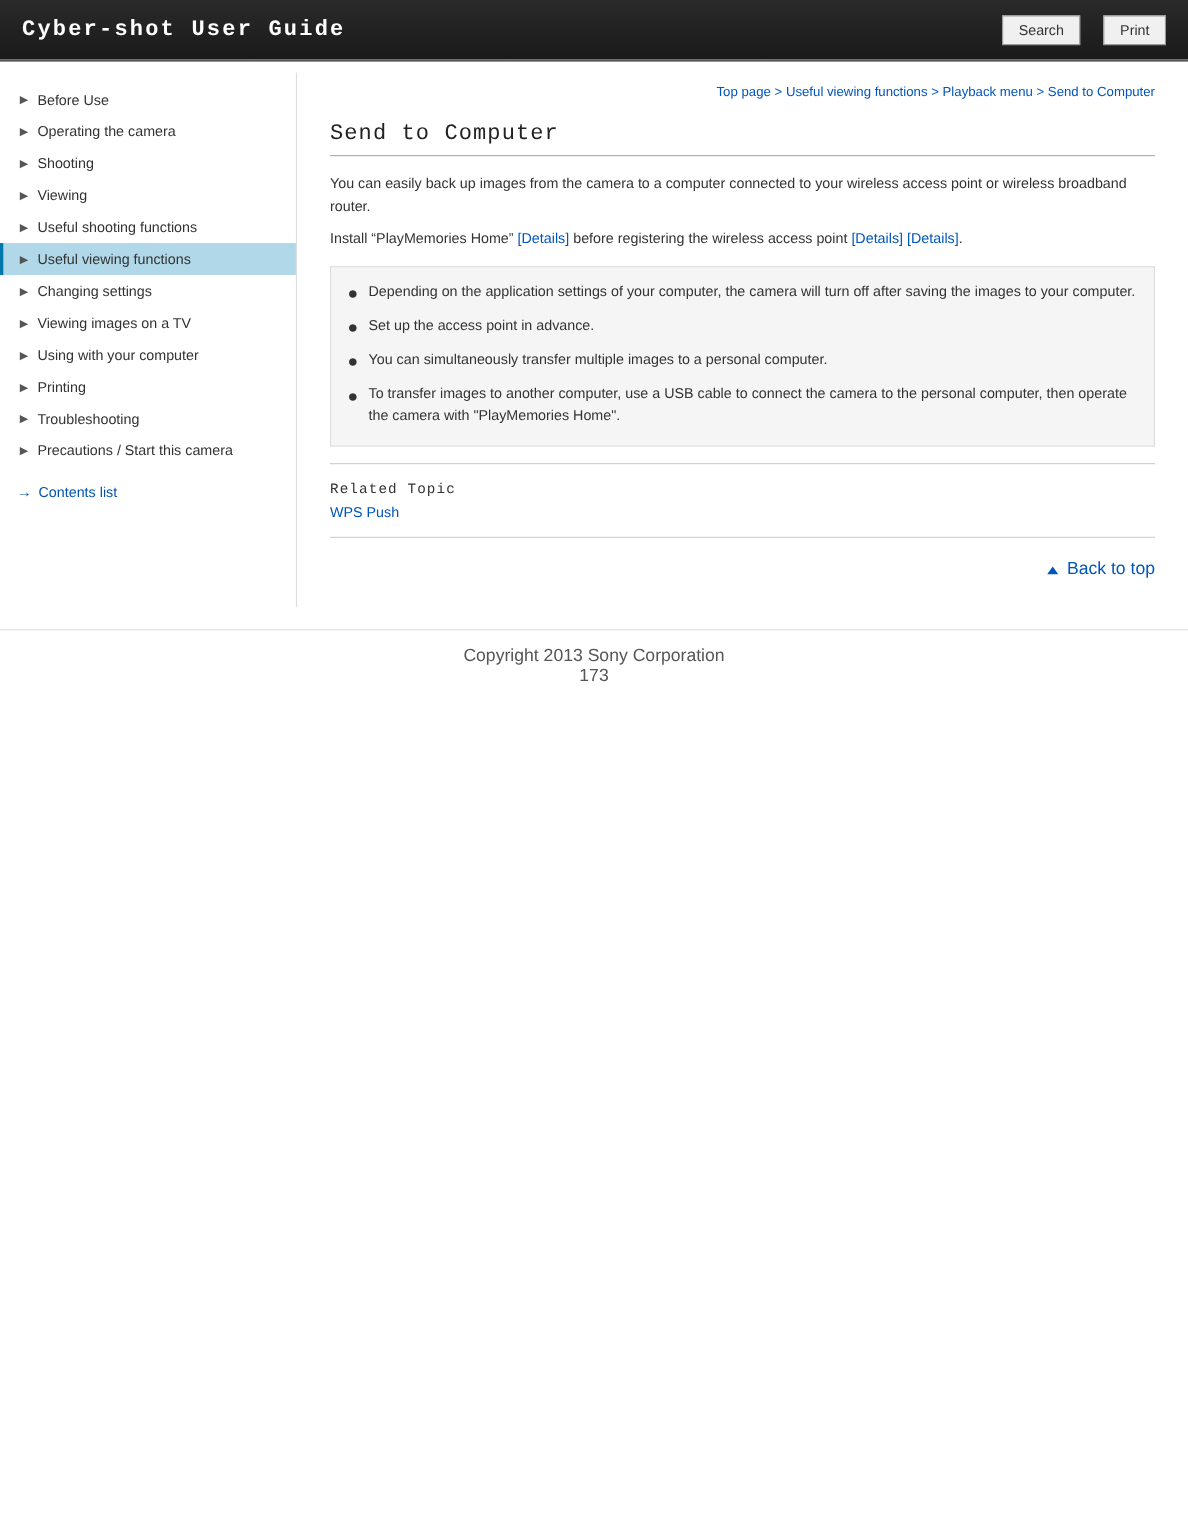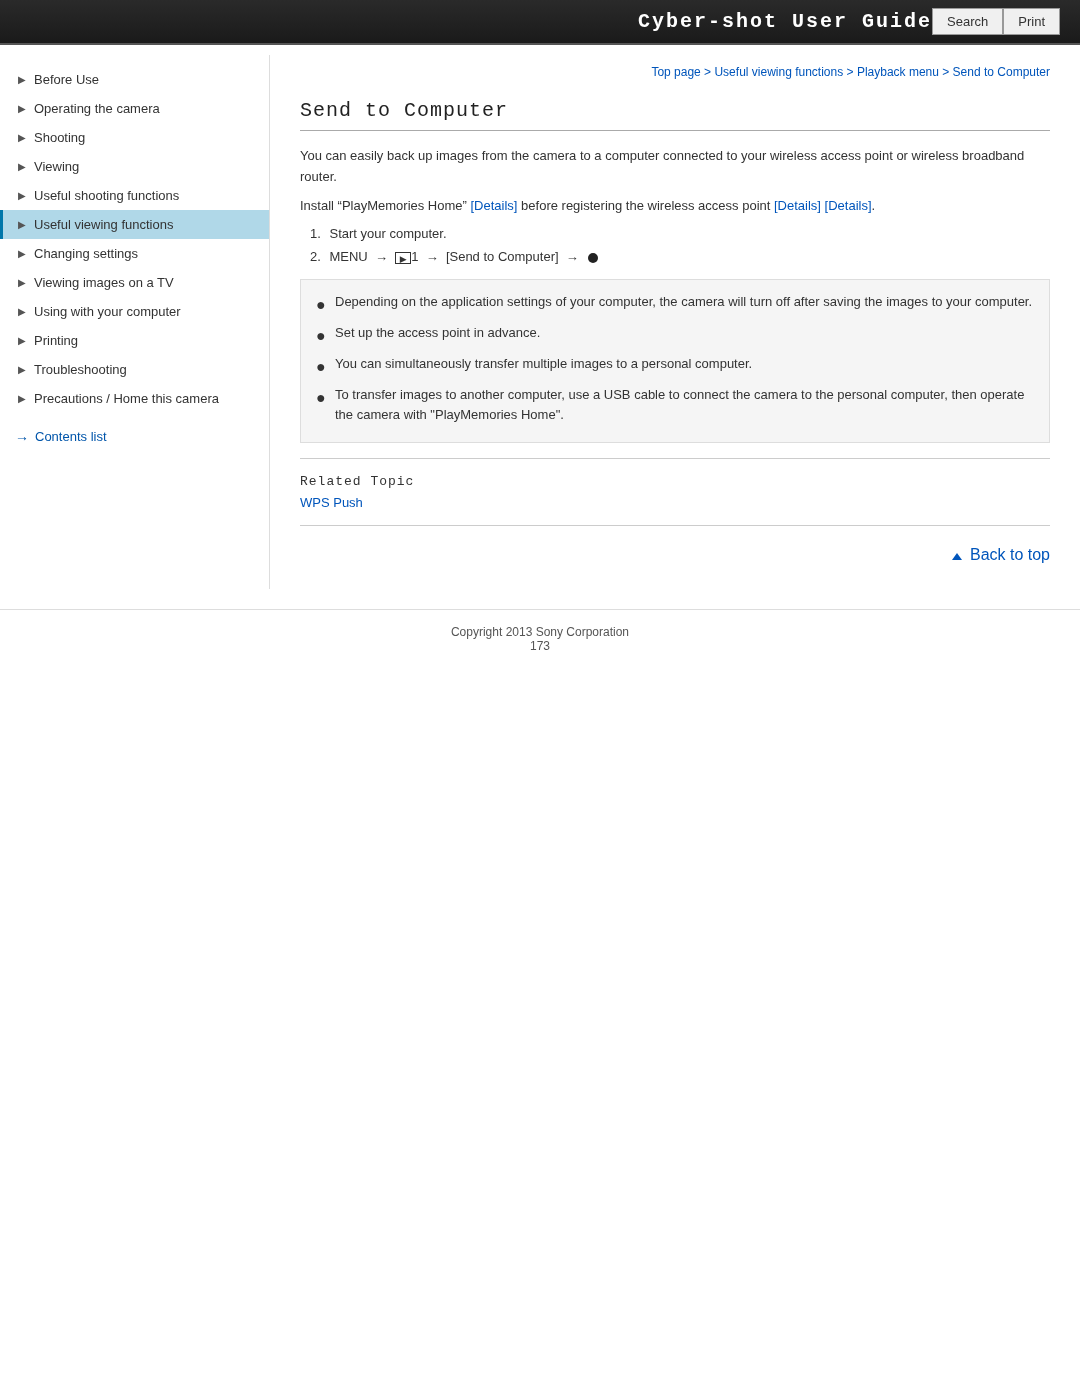--- a/index.html
+++ b/index.html
@@ -9,36 +9,36 @@
       background: #fff;
       color: #333;
       width: 1080px;
       min-height: 1397px;
     }
 
     
     .header {
       background: linear-gradient(to bottom, #2a2a2a, #1a1a1a);
       padding: 0 20px;
-      height: 45px;
+      height: 56px;
       display: flex;
       align-items: center;
-      justify-content: flex-end;
+      justify-content: space-between;
       border-bottom: 2px solid #555;
     }
     .header-title {
       color: #fff;
       font-size: 20px;
       font-family: 'Courier New', monospace;
       letter-spacing: 2px;
       font-weight: bold;
     }
     .header-buttons {
       display: flex;
-      gap: 0;
+      gap: 21px;
     }
     .header-btn {
       background: #f0f0f0;
       border: 1px solid #999;
       padding: 5px 14px;
       font-size: 13px;
       cursor: pointer;
       color: #333;
     }
 
@@ -220,21 +220,21 @@
       border-left: 5px solid transparent;
       border-right: 5px solid transparent;
       border-bottom: 7px solid #0055bb;
       margin-right: 4px;
       vertical-align: middle;
     }
 
     
     .footer {
       text-align: center;
-      font-size: 12px;
+      font-size: 16px;
       color: #555;
       padding: 15px 0 10px 0;
       border-top: 1px solid #ddd;
       margin-top: 10px;
     }
     .play-icon {
       display: inline-block;
       width: 16px;
       height: 12px;
       border: 1px solid #333;
@@ -306,21 +306,21 @@
     <div class="sidebar-item">
       <span class="sidebar-arrow">▶</span>
       <span>Printing</span>
     </div>
     <div class="sidebar-item">
       <span class="sidebar-arrow">▶</span>
       <span>Troubleshooting</span>
     </div>
     <div class="sidebar-item">
       <span class="sidebar-arrow">▶</span>
-      <span>Precautions / Home this camera</span>
+      <span>Precautions / Start this camera</span>
     </div>
 
     <a class="contents-list-link">
       <span class="contents-arrow">→</span>
       <span>Contents list</span>
     </a>
   </div>
 
   <div class="content">
 
@@ -335,32 +335,20 @@
     </div>
 
     <h1 class="page-title">Send to Computer</h1>
 
     <p class="body-text">You can easily back up images from the camera to a computer connected to your wireless access point or wireless broadband router.</p>
 
     <p class="body-text">
       Install “PlayMemories Home” <a class="link">[Details]</a> before registering the wireless access point <a class="link">[Details]</a> <a class="link">[Details]</a>.
     </p>
 
-    <div class="steps">
-      <div class="step">
-        <span class="step-num">1.</span>
-        <span>Start your computer.</span>
-      </div>
-      <div class="step">
-        <span class="step-num">2.</span>
-        <span>
-          MENU &nbsp;→&nbsp; <span class="play-icon">▶</span>1 &nbsp;→&nbsp; [Send to Computer] &nbsp;→&nbsp; <span class="circle-filled"></span>
-        </span>
-      </div>
-    </div>
 
     <div class="notes-box">
       <div class="note-item">
         <span class="note-bullet">●</span>
         <span>Depending on the application settings of your computer, the camera will turn off after saving the images to your computer.</span>
       </div>
       <div class="note-item">
         <span class="note-bullet">●</span>
         <span>Set up the access point in advance.</span>
       </div>

